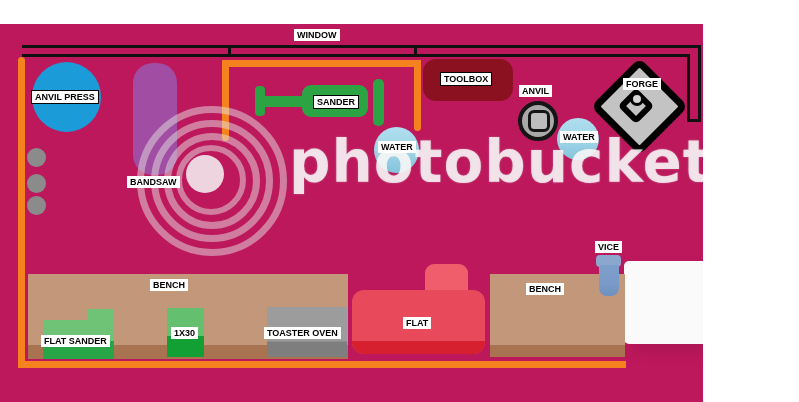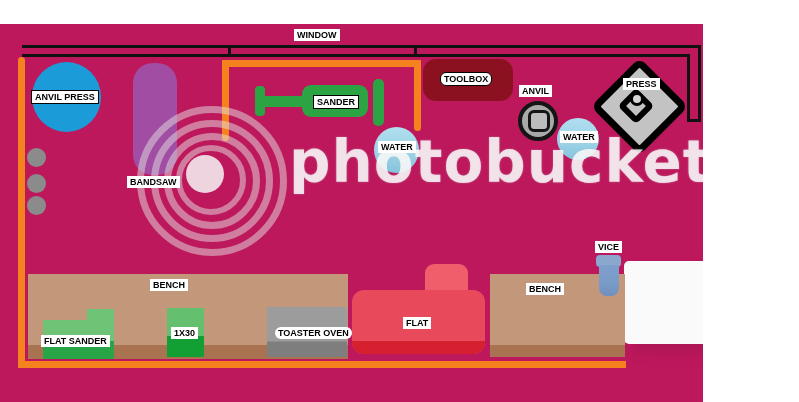--- a/index.html
+++ b/index.html
@@ -86,52 +86,52 @@
   <div class="shape green" style="left:255px;top:62px;width:10px;height:30px;border-radius:4px;"></div>
   <div class="shape green" style="left:260px;top:72px;width:44px;height:11px;"></div>
   <div class="shape green" style="left:302px;top:61px;width:66px;height:32px;border-radius:9px;"></div>
   <div class="shape green" style="left:373px;top:55px;width:11px;height:47px;border-radius:5px;"></div>
   <div class="lbl bordered" style="left:313px;top:71px;">SANDER</div>
 
   <div class="shape water" style="left:374px;top:103px;width:45px;height:46px;"></div>
   <div class="lbl plain" style="left:378px;top:117px;">WATER</div>
 
   <div class="shape toolbox" style="left:423px;top:35px;width:90px;height:42px;"></div>
-  <div class="lbl bordered" style="left:440px;top:48px;border-radius:6px;">TOOLBOX</div>
+  <div class="lbl bordered" style="left:440px;top:48px;">TOOLBOX</div>
 
   <div class="lbl plain" style="left:519px;top:61px;">ANVIL</div>
   <div class="shape anvil-ring" style="left:518px;top:77px;width:40px;height:40px;"></div>
   <div class="shape anvil-core" style="left:528px;top:86px;width:22px;height:22px;"></div>
 
   <div class="shape water" style="left:557px;top:94px;width:42px;height:42px;"></div>
   <div class="lbl plain" style="left:560px;top:107px;">WATER</div>
 
   <div class="shape forge-outer" style="left:605px;top:48px;width:69px;height:69px;"></div>
   <div class="shape forge-inner" style="left:623px;top:69px;width:26px;height:26px;"></div>
   <div class="shape forge-hole" style="left:630px;top:68px;width:14px;height:14px;"></div>
-  <div class="lbl plain" style="left:623px;top:54px;">PRESS</div>
+  <div class="lbl plain" style="left:623px;top:54px;">FORGE</div>
 
   <div class="wm-card" style="left:624px;top:237px;width:139px;height:83px;"></div>
 
   <div class="shape bench" style="left:28px;top:250px;width:320px;height:85px;">
     <div class="bench-strip"></div>
   </div>
   <div class="lbl plain" style="left:150px;top:255px;">BENCH</div>
 
   <div class="shape sander-light" style="left:43px;top:296px;width:44px;height:22px;"></div>
   <div class="shape sander-light" style="left:87px;top:285px;width:27px;height:33px;"></div>
   <div class="shape sander-dark" style="left:43px;top:317px;width:71px;height:18px;"></div>
   <div class="lbl plain" style="left:41px;top:311px;">FLAT SANDER</div>
 
   <div class="shape g1x30-light" style="left:167px;top:284px;width:37px;height:28px;"></div>
   <div class="shape g1x30-dark" style="left:167px;top:312px;width:37px;height:21px;"></div>
   <div class="lbl plain" style="left:171px;top:303px;">1X30</div>
 
   <div class="shape toaster" style="left:267px;top:283px;width:80px;height:50px;"></div>
-  <div class="lbl plain" style="left:275px;top:303px;border-radius:6px;">TOASTER OVEN</div>
+  <div class="lbl plain" style="left:264px;top:303px;">TOASTER OVEN</div>
 
   <div class="shape kiln-chimney" style="left:425px;top:240px;width:43px;height:36px;"></div>
   <div class="shape kiln-body" style="left:352px;top:266px;width:133px;height:64px;">
     <div class="kiln-strip"></div>
   </div>
   <div class="lbl plain" style="left:403px;top:293px;">FLAT</div>
 
   <div class="shape bench" style="left:490px;top:250px;width:135px;height:83px;">
     <div class="bench-strip" style="height:12px;"></div>
   </div>

